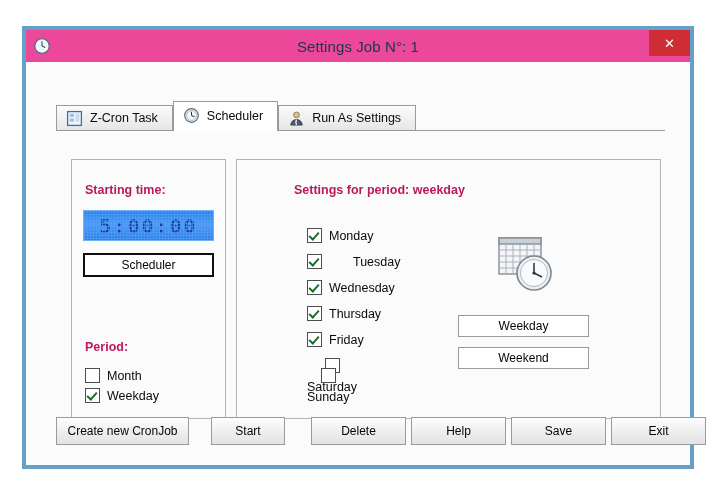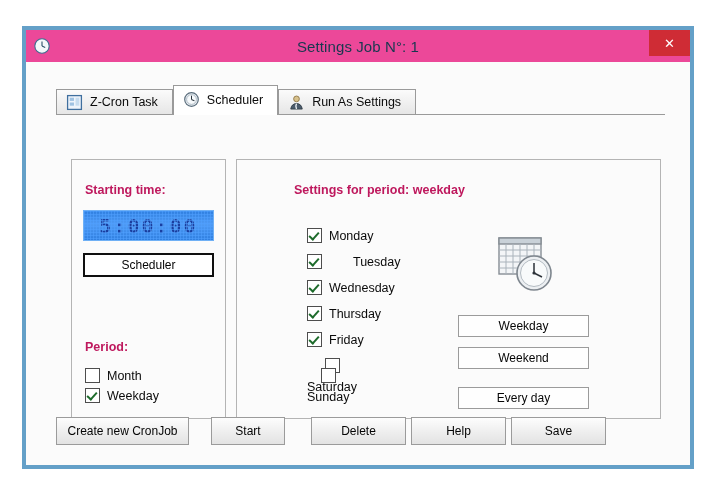--- a/index.html
+++ b/index.html
@@ -67,21 +67,21 @@
   #client {
     position: relative;
     height: calc(100% - 32px);
     background: #fbfbfb;
   }
 
   
   #tabstrip {
     position: absolute;
     left: 30px;
-    top: 24px;
+    top: 40px;
     right: 25px;
     height: 28px;
     border-bottom: 1px solid #9a9a9a;
     display: flex;
     align-items: flex-end;
   }
   .tab {
     display: flex;
     align-items: center;
     gap: 7px;
@@ -362,25 +362,25 @@
         </g>
         <circle cx="42" cy="40" r="17" fill="#eceff2" stroke="#7e868e" stroke-width="1.6"></circle>
         <circle cx="42" cy="40" r="13.5" fill="#f8fafb" stroke="#b3bbc2" stroke-width="1"></circle>
         <line x1="42" y1="40" x2="42" y2="30" stroke="#2b3138" stroke-width="1.5"></line>
         <line x1="42" y1="40" x2="50" y2="44" stroke="#2b3138" stroke-width="1.5"></line>
         <circle cx="42" cy="40" r="1.6" fill="#2b3138"></circle>
       </svg>
 
       <div class="btn side-btn" style="top:155px;">Weekday</div>
       <div class="btn side-btn" style="top:187px;">Weekend</div>
-      <div class="btn side-btn" style="top:227px;">Every day</div>
     </div>
 
     <div id="bottom-bar">
       <div class="btn bottom-btn" style="left:0px;   width:133px;">Create new CronJob</div>
       <div class="btn bottom-btn" style="left:155px; width:74px;">Start</div>
       <div class="btn bottom-btn" style="left:255px; width:95px;">Delete</div>
       <div class="btn bottom-btn" style="left:355px; width:95px;">Help</div>
       <div class="btn bottom-btn" style="left:455px; width:95px;">Save</div>
+      <div class="btn bottom-btn" style="left:555px; width:95px;">Exit</div>
     </div>
 
   </div>
 </div>
 
 </body></html>

